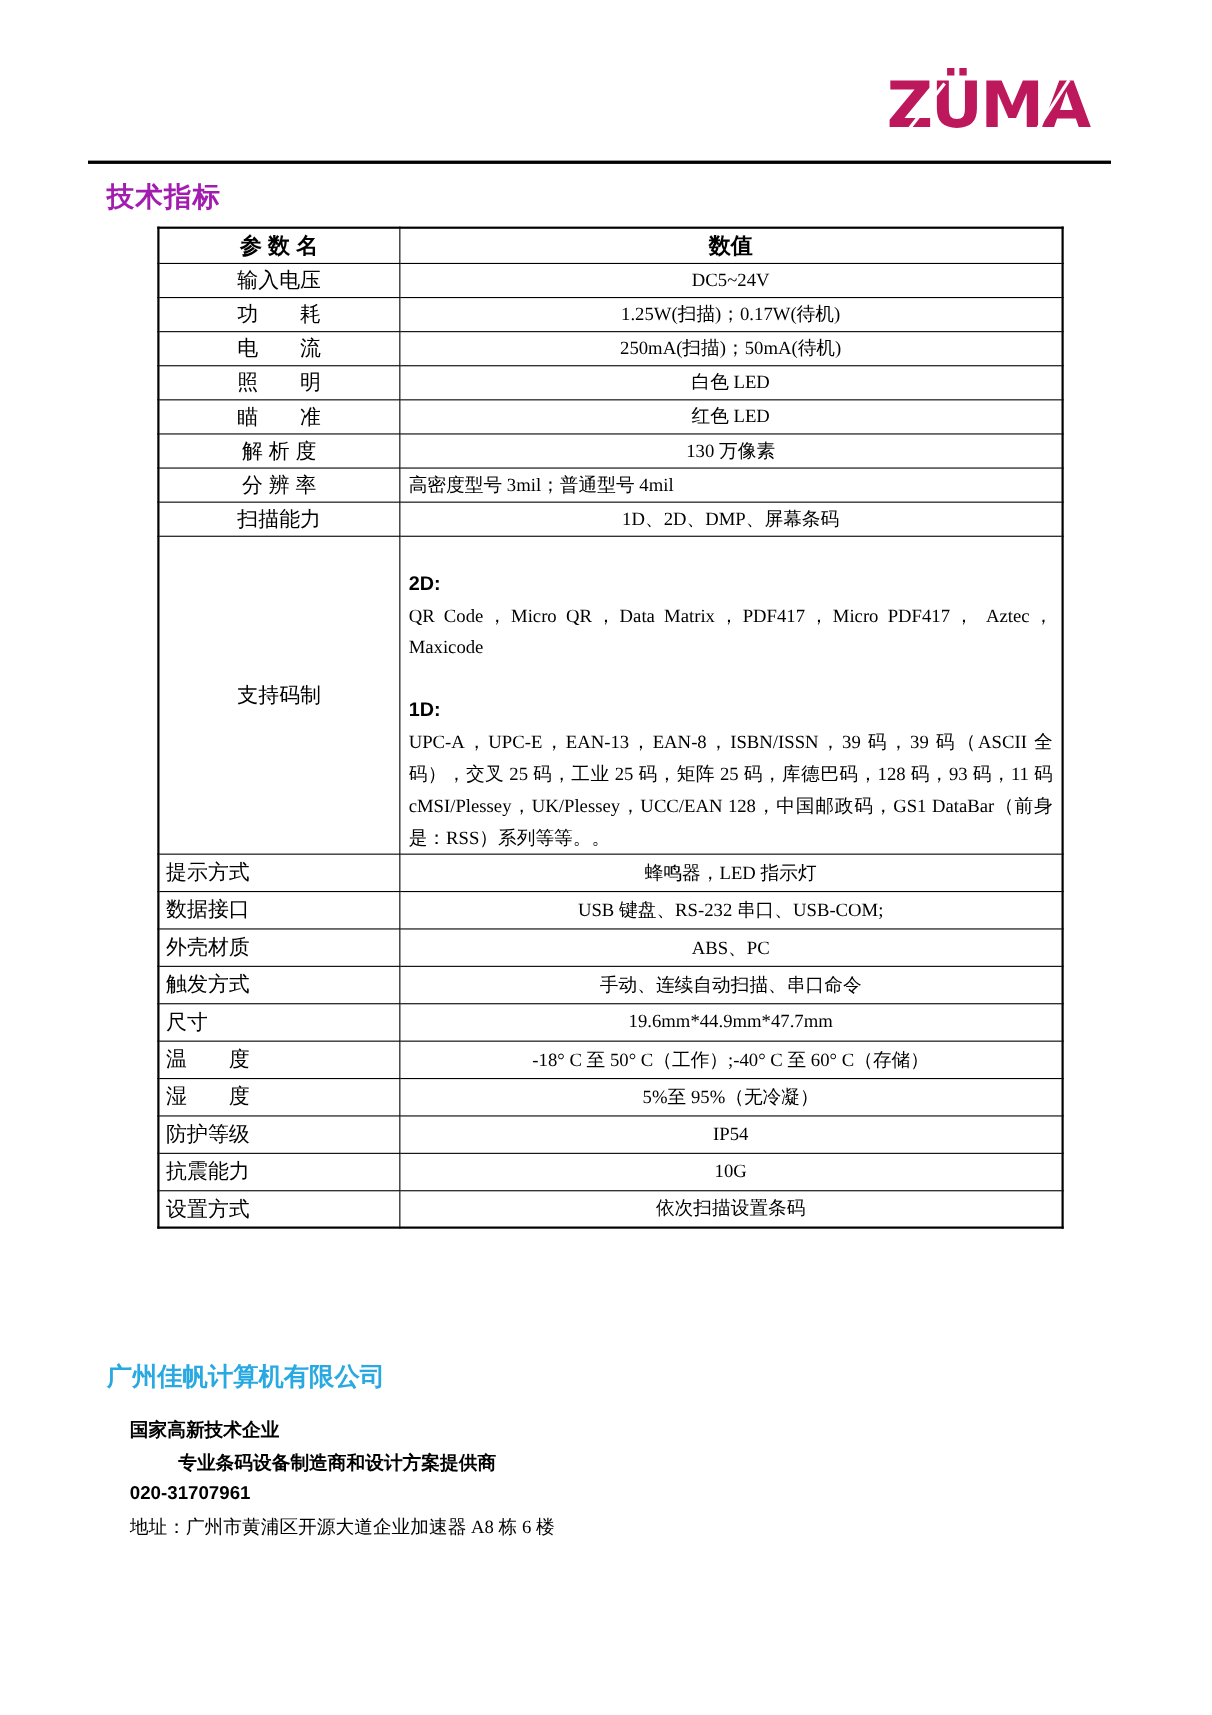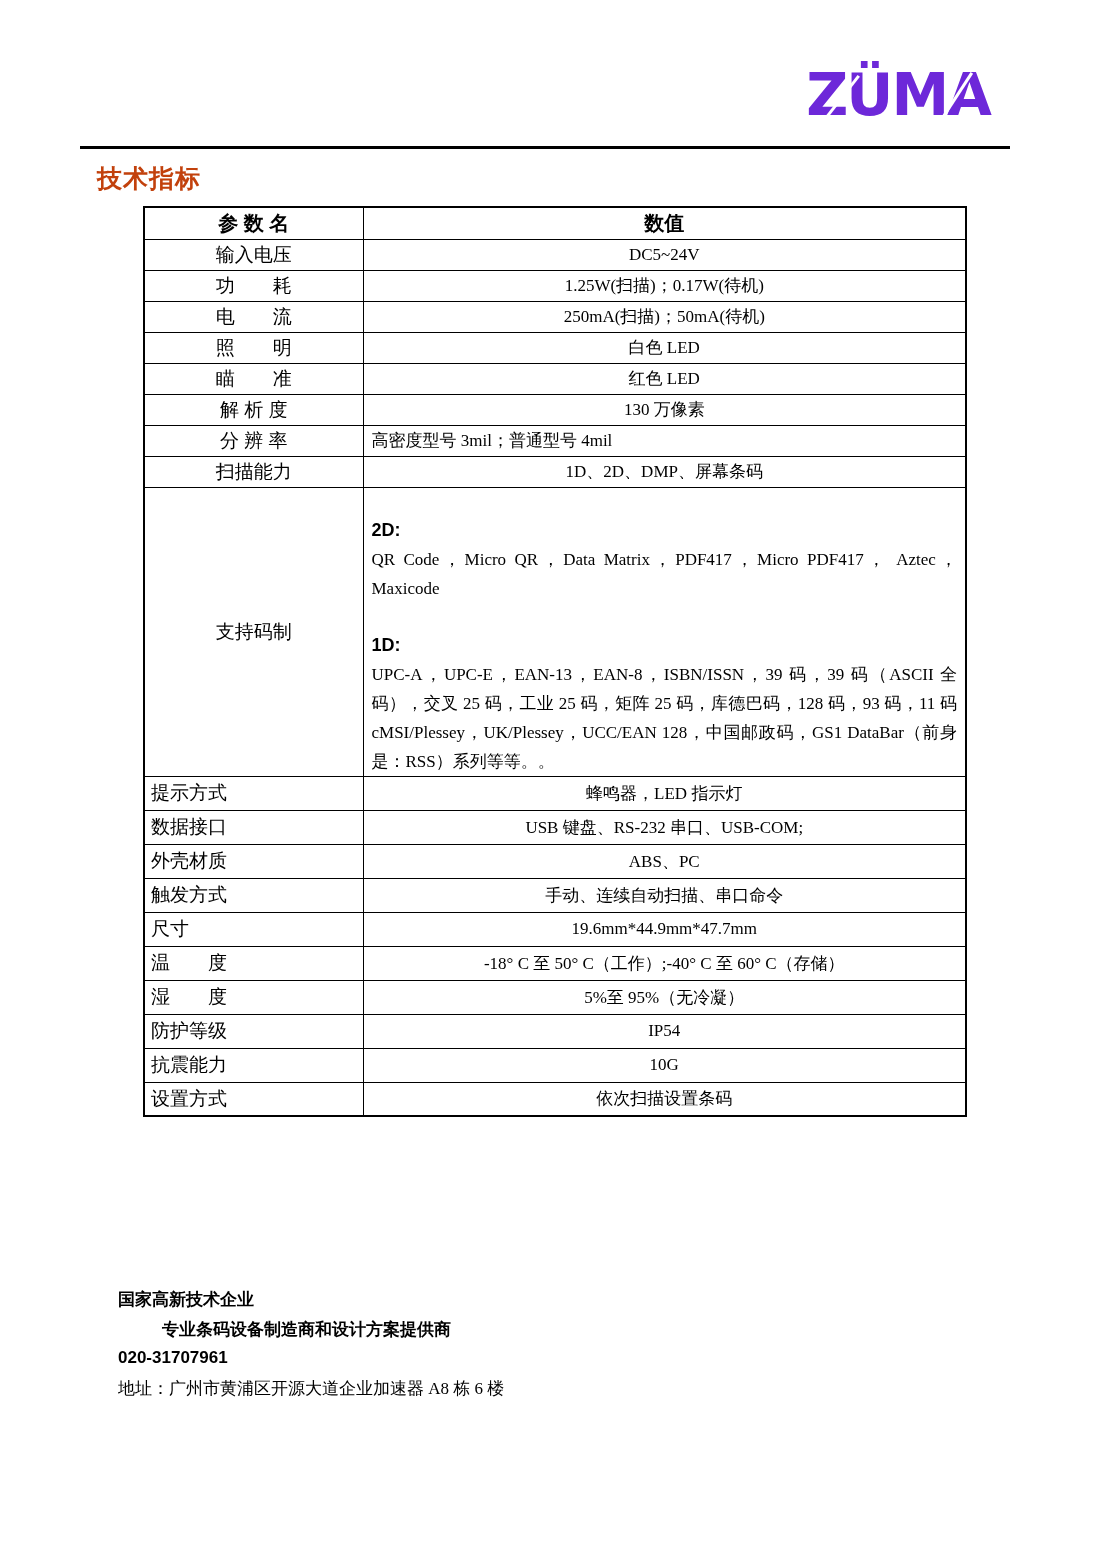--- a/index.html
+++ b/index.html
@@ -11,37 +11,37 @@
     position:relative;
     overflow:hidden;
   }
   .page{position:absolute;inset:0;}
 
   
   .logo{
     position:absolute;top:66px;right:112px;
     font-family:"DejaVu Sans","Liberation Sans",sans-serif;
     font-weight:bold;font-size:58px;line-height:1;
-    letter-spacing:-2px;color:#6d28d9;
+    letter-spacing:-2px;color:#be185d;
   }
   .logo .slash{
     position:absolute;background:#ffffff;width:3px;height:56px;
     transform:rotate(38deg);
   }
   .logo .s1{left:34px;top:4px;}
   .logo .s2{left:148px;top:2px;height:60px;transform:rotate(33deg);}
   .hdr-rule{
     position:absolute;left:80px;top:146px;width:930px;height:3px;
     background:#000;
   }
 
   
   .title{
     position:absolute;left:97px;top:162px;margin:0;
-    font-size:25px;font-weight:bold;color:#c2410c;
+    font-size:25px;font-weight:bold;color:#a21caf;
     letter-spacing:1px;
   }
 
   
   table.spec{
     position:absolute;left:143px;top:206px;width:822px;
     border-collapse:collapse;table-layout:fixed;
     border:2px solid #000;
   }
   table.spec td,table.spec th{
@@ -207,18 +207,19 @@
       <td class="lbl left">抗震能力</td>
       <td class="val">10G</td>
     </tr>
     <tr class="r-lo">
       <td class="lbl left">设置方式</td>
       <td class="val">依次扫描设置条码</td>
     </tr>
   </tbody>
     </table>
 
+  <h2 class="company-name">广州佳帆计算机有限公司</h2>
   <div class="f-line f1">国家高新技术企业</div>
   <div class="f-line f2">专业条码设备制造商和设计方案提供商</div>
   <div class="f-line f3">020-31707961</div>
   <div class="f-addr">地址：广州市黄浦区开源大道企业加速器 A8 栋 6 楼</div>
 
 </div>
 
 </body></html>

